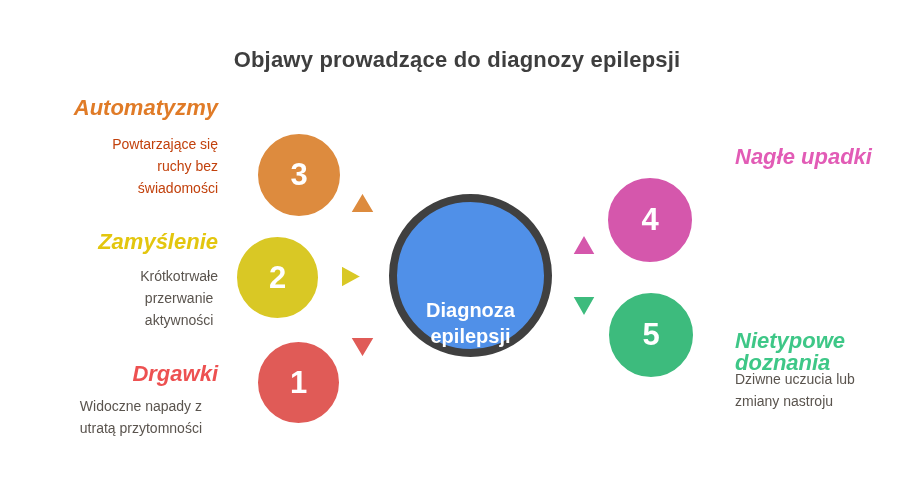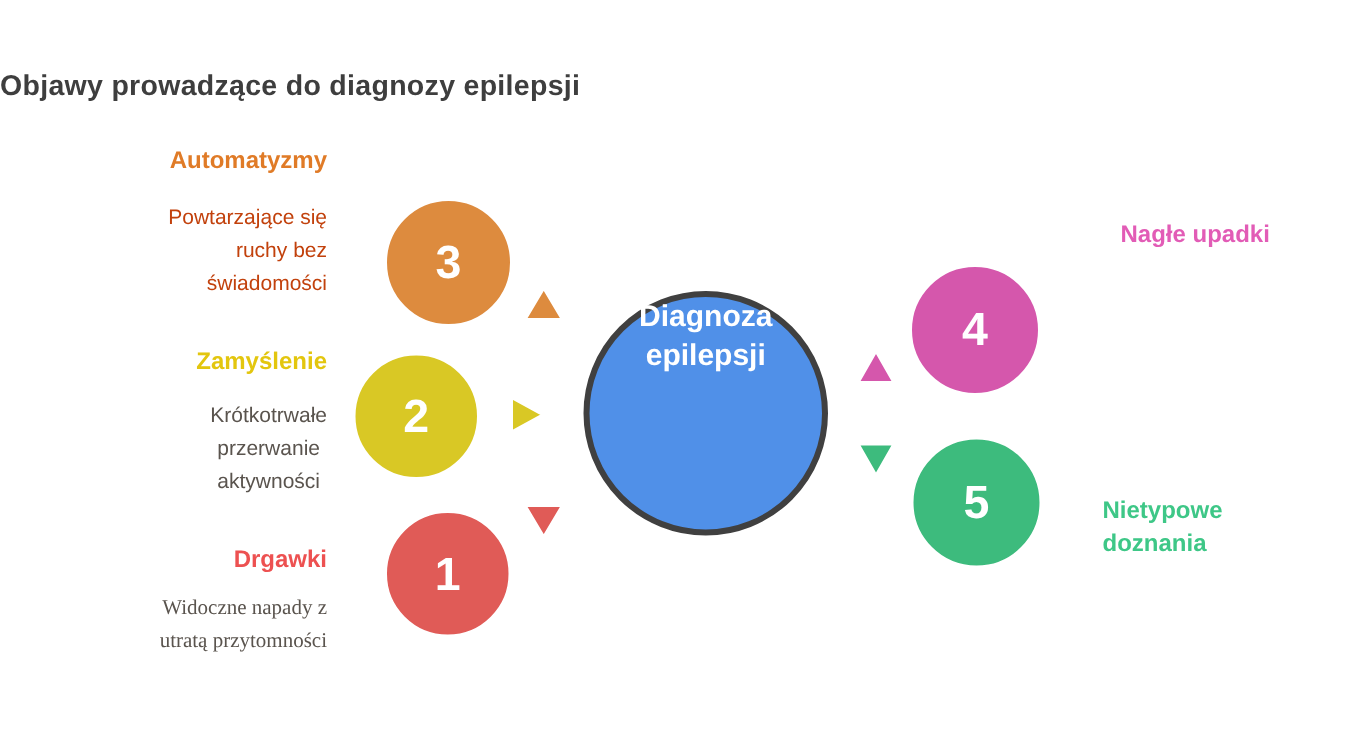--- a/index.html
+++ b/index.html
@@ -7,31 +7,32 @@
     position: relative;
     width: 914px;
     height: 493px;
     background: #ffffff;
     font-family: "Liberation Sans", "DejaVu Sans", sans-serif;
     overflow: hidden;
   }
   .title {
     position: absolute;
     top: 47px; left: 0; width: 914px;
-    text-align: left;
-    font-size: 19px;
+    text-align: center;
+    font-size: 22px;
     font-weight: bold;
     letter-spacing: 0.2px;
   }
   .heading {
     position: absolute;
-    font-size: 16px;
+    font-size: 22px;
     font-weight: bold;
     line-height: 22px;
     white-space: pre-line;
+    font-style: italic;
   }
   .desc {
     position: absolute;
     font-size: 14px;
     line-height: 22px;
     white-space: pre-line;
   }
   .align-right { text-align: right; }
   .align-left  { text-align: left; }
   .circle {
@@ -46,24 +47,24 @@
   .circle .num {
     color: #ffffff;
     font-size: 31px;
     font-weight: bold;
   }
   .center-circle {
     position: absolute;
     box-sizing: border-box;
     left: 389px; top: 194px;
     width: 163px; height: 163px;
-    border: 4px solid #404040;
+    border: 8px solid #404040;
     border-radius: 50%;
     display: flex;
-    align-items: flex-start;
+    align-items: flex-end;
     justify-content: center;
   }
   .center-label {
     color: #ffffff;
     font-size: 20px;
     font-weight: bold;
     line-height: 26px;
     text-align: center;
     white-space: pre-line;
   }
@@ -80,27 +81,29 @@
   <div class="desc align-right" style="right: 696px; top: 133px; color: #c2410c;">Powtarzające się
 ruchy bez
 świadomości</div>
 
   <div class="heading align-right" style="right: 696px; top: 231px; color: rgb(227, 198, 14);">Zamyślenie</div>
   <div class="desc align-right" style="right: 696px; top: 265px; color: rgb(90, 84, 78); text-align: center;">Krótkotrwałe
 przerwanie
 aktywności</div>
 
   <div class="heading align-right" style="right: 696px; top: 363px; color: rgb(237, 81, 81);">Drgawki</div>
-  <div class="desc align-right" style="right: 696px; top: 395px; color: rgb(90, 84, 78); font-family: Liberation Serif, serif;">Widoczne napady z
+  <div class="desc align-right" style="right: 712px; top: 395px; color: rgb(90, 84, 78);">Widoczne napady z
 utratą przytomności</div>
 
-  <div class="heading align-left" style="left: 735px; top: 146px; color: rgb(226, 92, 182); margin-left: 12px;">Nagłe upadki</div>
+  <div class="heading align-left" style="left: 735px; top: 146px; color: rgb(226, 92, 182);">Nagłe upadki</div>
 
   <div class="heading align-left" style="left: 735px; top: 330px; color: rgb(62, 199, 135);">Nietypowe
 doznania</div>
+  <div class="desc align-left" style="left: 735px; top: 368px; color: rgb(90, 84, 78);">Dziwne uczucia lub
+zmiany nastroju</div>
 
   <div class="circle" style="left: 255px; top: 131px; width: 88px; height: 88px; background-color: rgb(221, 139, 62);">
     <span class="num">3</span>
   </div>
 
   <div class="circle" style="left: 234px; top: 234px; width: 87px; height: 87px; background-color: rgb(217, 200, 37);">
     <span class="num">2</span>
   </div>
 
   <div class="circle" style="left: 255px; top: 339px; width: 87px; height: 87px; background-color: rgb(224, 91, 87);">

